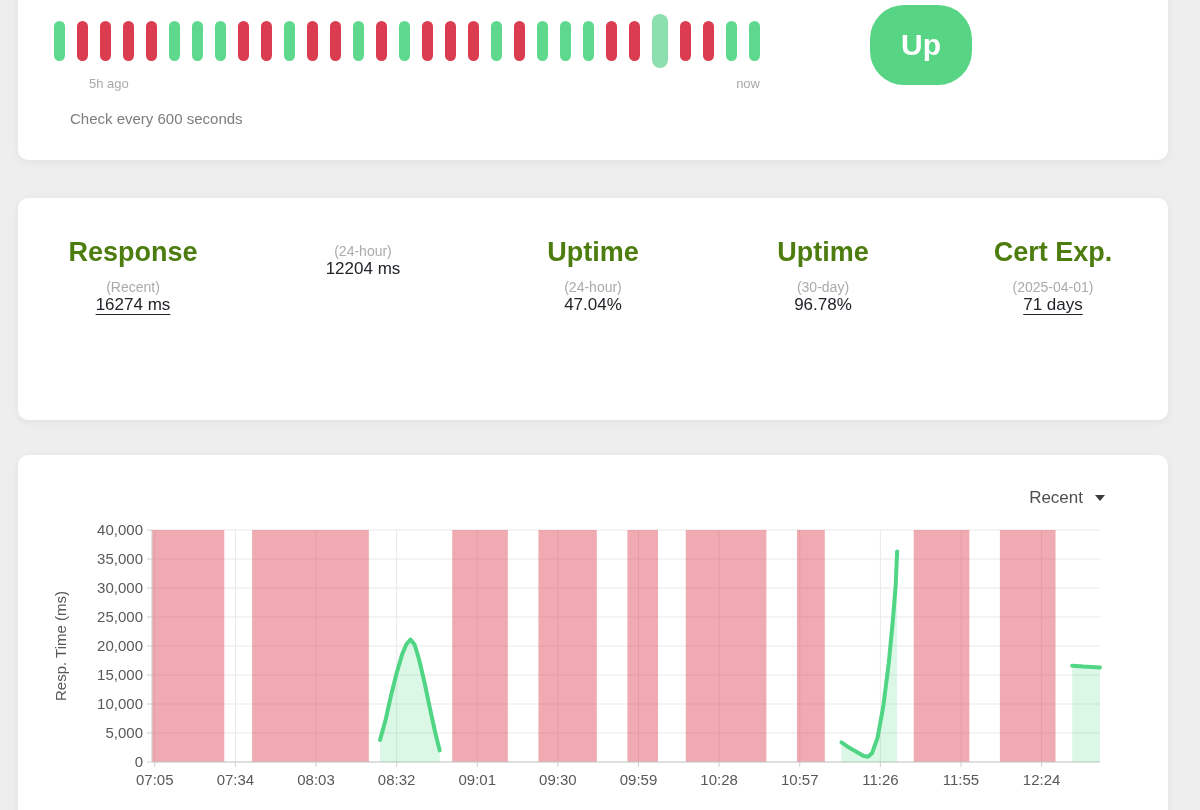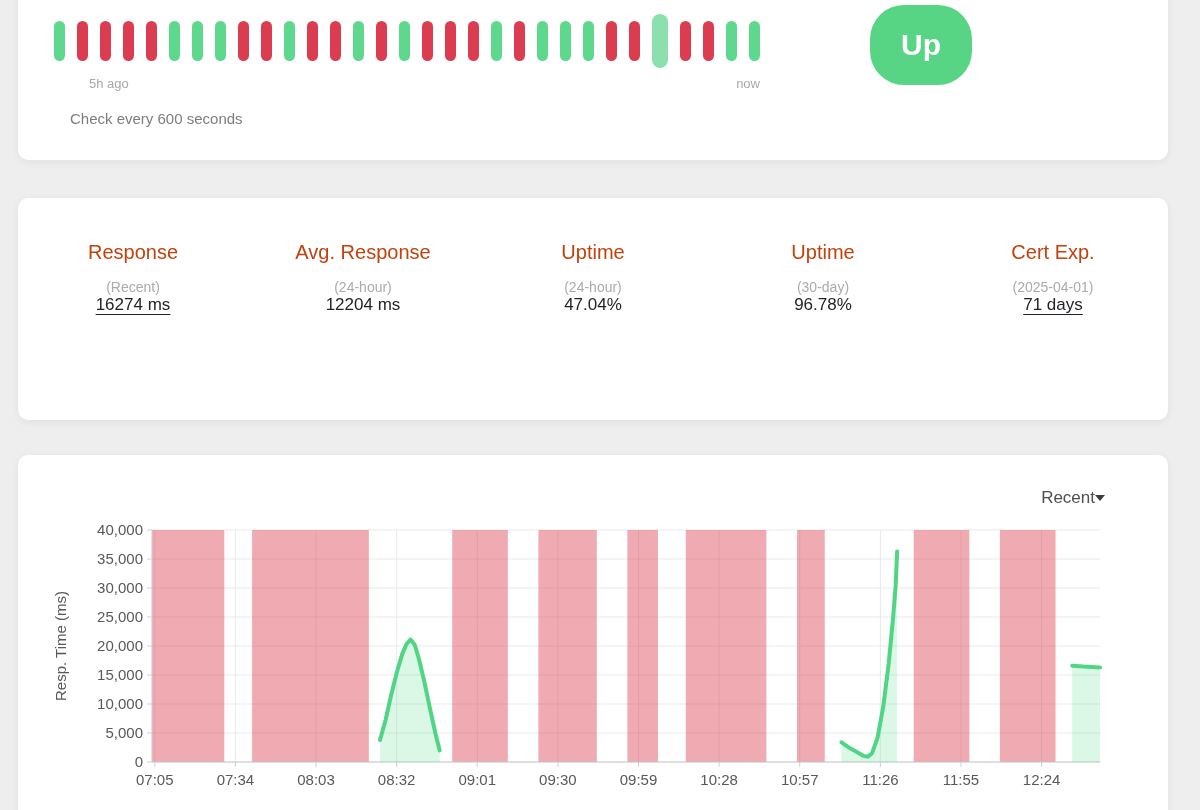--- a/index.html
+++ b/index.html
@@ -20,28 +20,28 @@
   .beat-label-left{left:31px;top:92px;margin-left:40px;}
   .beat-label-right{right:408px;top:92px;}
   .check-interval{position:absolute;left:28px;top:126px;font-size:15px;color:#7d7d7d;margin-left:24px;}
   .status-badge{position:absolute;left:852px;top:21px;width:102px;height:80px;border-radius:34px;
      background:#57d584;color:#ffffff;font-size:30px;font-weight:bold;
      display:flex;align-items:center;justify-content:center;}
 
   
   .stats-row{display:flex;padding-top:36px;}
   .stat-col{flex:1 1 0;text-align:center;padding:0 30px;}
-  .stat-title{font-size:20px;line-height:36px;font-weight:normal;color:#c2410c;}
+  .stat-title{font-size:27px;line-height:36px;font-weight:bold;color:#4d7c0f;}
   .stat-sub{margin-top:9px;font-size:14px;color:#ababab;}
   .stat-value{font-size:17px;color:#212529;}
   .stat-value .val{display:inline-block;}
   .stat-value .underline{text-decoration:underline;text-decoration-thickness:1px;text-underline-offset:4px;cursor:pointer;}
 
   
-  .period-select{position:absolute;top:33px;right:63px;display:flex;align-items:center;
+  .period-select{position:absolute;top:33px;right:63px;display:flex;align-items:center;gap:12px;
      font-size:17px;color:#4f4f4f;cursor:pointer;}
   .caret{width:0;height:0;border-left:5px solid transparent;border-right:5px solid transparent;
      border-top:6px solid #3c3c3c;display:inline-block;}
   .chart-svg{position:absolute;left:0;top:0;width:1150px;height:372px;}
   .chart-svg text{font-family:"Liberation Sans","DejaVu Sans",sans-serif;font-size:15px;fill:#595959;}
 </style>
 </head>
 <body>
 
 <div class="page">
@@ -87,21 +87,20 @@
   </section>
 
   <section class="card card-stats">
     <div class="stats-row">
       <div class="stat-col">
         <div class="stat-title">Response</div>
         <div class="stat-sub">(Recent)</div>
         <div class="stat-value"><span class="val underline">16274 ms</span></div>
       </div>
       <div class="stat-col">
-        <div class="stat-title">Avg. Response</div>
         <div class="stat-sub">(24-hour)</div>
         <div class="stat-value"><span class="val">12204 ms</span></div>
       </div>
       <div class="stat-col">
         <div class="stat-title">Uptime</div>
         <div class="stat-sub">(24-hour)</div>
         <div class="stat-value"><span class="val">47.04%</span></div>
       </div>
       <div class="stat-col">
         <div class="stat-title">Uptime</div>

